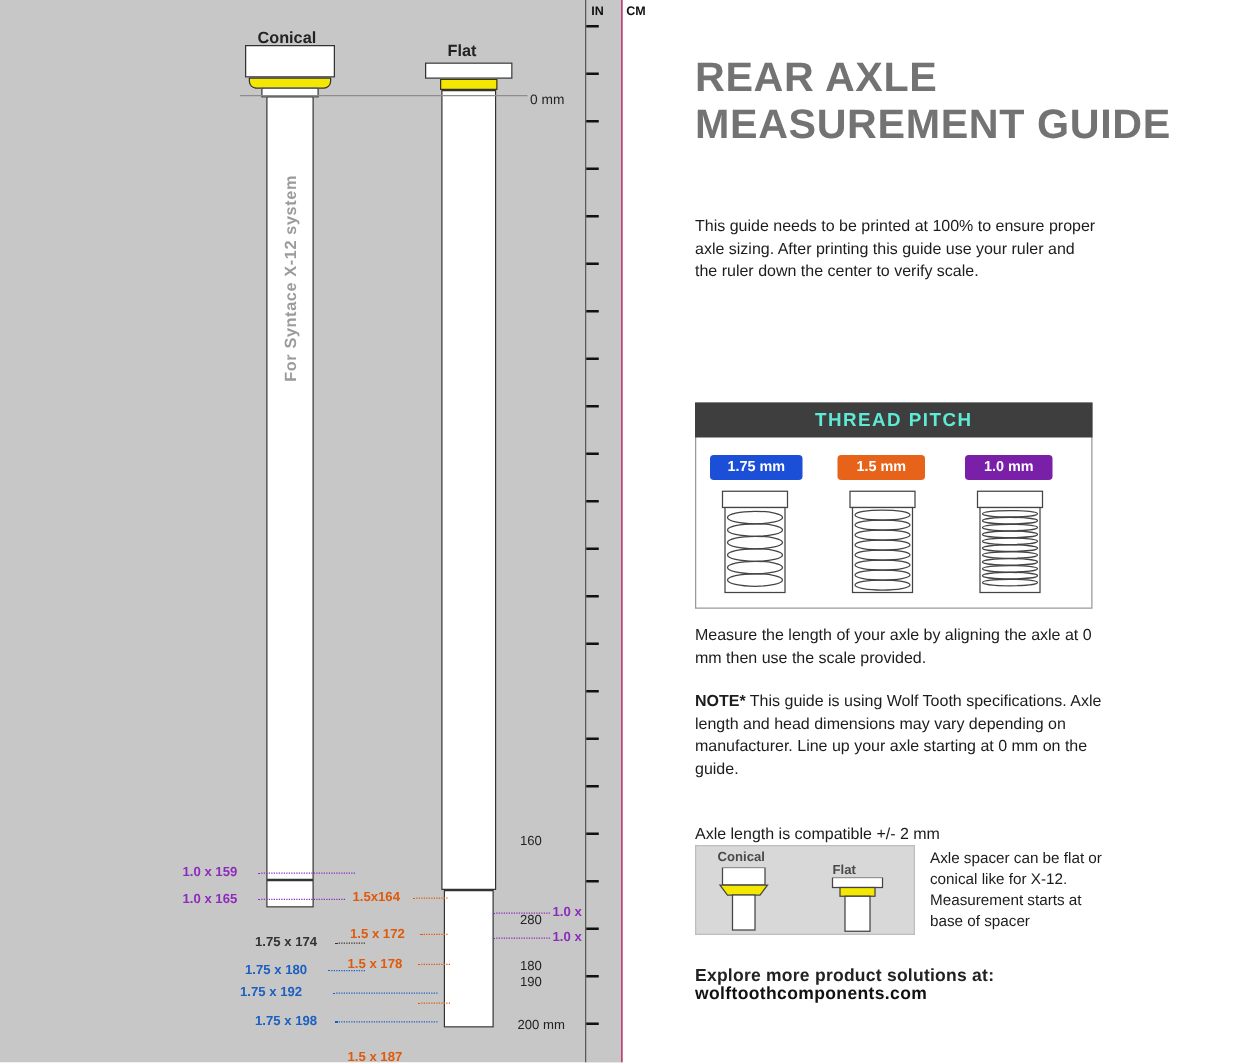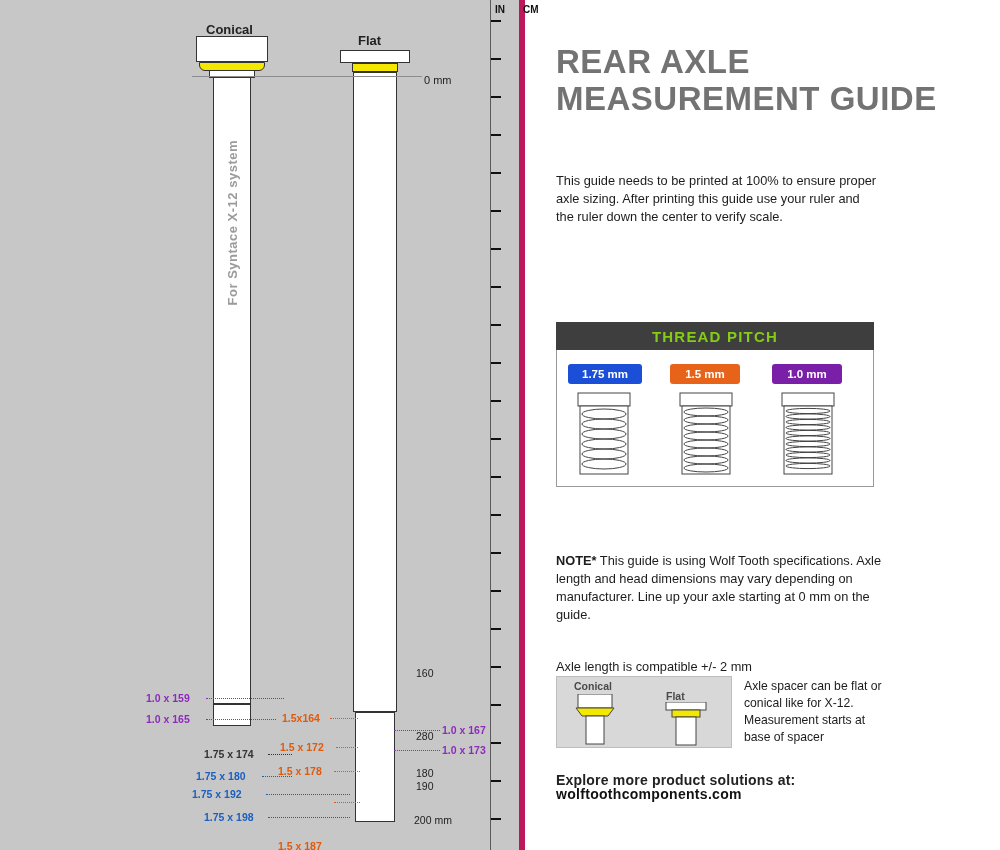--- a/index.html
+++ b/index.html
@@ -16,41 +16,41 @@
   .yellow-band{position:absolute;background:#f5e800;border:1.5px solid #333;box-sizing:border-box;}
 
   .label-top{position:absolute;font-size:13px;color:#222;font-weight:600;}
 
   .zero-line{position:absolute;height:0;border-top:1px solid #8d8d8d;}
   .zero-label{position:absolute;font-size:11px;color:#222;}
 
   .vert-text{position:absolute;writing-mode:vertical-rl;transform:rotate(180deg);font-size:13px;font-weight:bold;color:#9b9b9b;letter-spacing:0.5px;}
 
   
-  .ruler{position:absolute;left:490px;top:0;width:28px;height:850px;background:#c7c7c7;border-left:1px solid #5a5a5a;border-right:6px solid #be185d;}
+  .ruler{position:absolute;left:468px;top:0;width:28px;height:850px;background:#c7c7c7;border-left:1px solid #5a5a5a;border-right:1px solid #be185d;}
   .ruler-head{position:absolute;font-size:10px;font-weight:bold;color:#111;}
   .tick{position:absolute;background:#111;height:2px;}
 
   
   .callout{position:absolute;font-size:10.5px;font-weight:bold;white-space:nowrap;}
   .c-purple{color:#8e2bbd;}
   .c-blue{color:#1b5fc1;}
   .c-orange{color:#e05a0c;}
   .c-dark{color:#333;}
   .dotline{position:absolute;height:0;border-top:1px dotted;}
   .scale-num{position:absolute;font-size:10.5px;color:#222;}
 
   
   .right{position:absolute;left:540px;top:0;width:460px;height:850px;background:#fff;}
   h1.title{position:absolute;left:16px;top:44px;width:420px;margin:0;font-size:33px;line-height:1.12;letter-spacing:0.5px;font-weight:bold;color:#737373;}
   .para{position:absolute;left:16px;font-size:12.8px;line-height:1.42;color:#1c1c1c;width:330px;}
 
   
   .tp-box{position:absolute;left:16px;top:322px;width:318px;height:165px;border:1px solid #999;background:#fff;box-sizing:border-box;}
-  .tp-header{position:absolute;left:16px;top:322px;width:318px;height:28px;background:#3e3e3e;color:#84cc16;font-size:15px;font-weight:bold;letter-spacing:1.2px;display:flex;align-items:center;justify-content:center;box-sizing:border-box;}
+  .tp-header{position:absolute;left:16px;top:322px;width:318px;height:28px;background:#3e3e3e;color:#5eead4;font-size:15px;font-weight:bold;letter-spacing:1.2px;display:flex;align-items:center;justify-content:center;box-sizing:border-box;}
   .tp-chip{position:absolute;height:20px;border-radius:3px;color:#fff;font-size:11.5px;font-weight:bold;display:flex;align-items:center;justify-content:center;}
   .screw{position:absolute;}
 
   
   .spacer-box{position:absolute;left:16px;top:676px;width:176px;height:72px;background:#d8d8d8;border:1px solid #bdbdbd;box-sizing:border-box;}
   .spacer-lbl{position:absolute;font-size:10.5px;color:#4a4a4a;font-weight:600;}
   .spacer-text{position:absolute;left:204px;top:678px;width:150px;font-size:12.2px;line-height:1.4;color:#1c1c1c;}
 
   .footer-small{position:absolute;left:16px;top:772px;font-size:14px;font-weight:bold;color:#222;letter-spacing:0.2px;}
   .footer-url{position:absolute;left:16px;top:786px;font-size:14px;font-weight:bold;color:#111;letter-spacing:0.3px;}
@@ -203,20 +203,21 @@
         <ellipse cx="34" cy="41" rx="22" ry="2.6"></ellipse>
           <ellipse cx="34" cy="46.5" rx="22" ry="2.6"></ellipse>
         <ellipse cx="34" cy="52" rx="22" ry="2.6"></ellipse>
           <ellipse cx="34" cy="57.5" rx="22" ry="2.6"></ellipse>
         <ellipse cx="34" cy="63" rx="22" ry="2.6"></ellipse>
           <ellipse cx="34" cy="68.5" rx="22" ry="2.6"></ellipse>
         <ellipse cx="34" cy="74" rx="22" ry="2.6"></ellipse>
       </g>
     </svg>
 
+    <div class="para" style="top:499px;width:325px;">Measure the length of your axle by aligning the axle at 0 mm then use the scale provided.</div>
 
     <div class="para" style="top:552px;width:330px;">
       <span class="note-label">NOTE*</span>
       <span>This guide is using Wolf Tooth specifications. Axle length and head dimensions may vary depending on manufacturer. Line up your axle starting at 0 mm on the guide.</span>
     </div>
 
     <div class="para" style="top:658px;width:330px;">Axle length is compatible +/- 2 mm</div>
 
     <div class="spacer-box"></div>
     <div class="spacer-lbl" style="left:34px;top:680px;">Conical</div>

